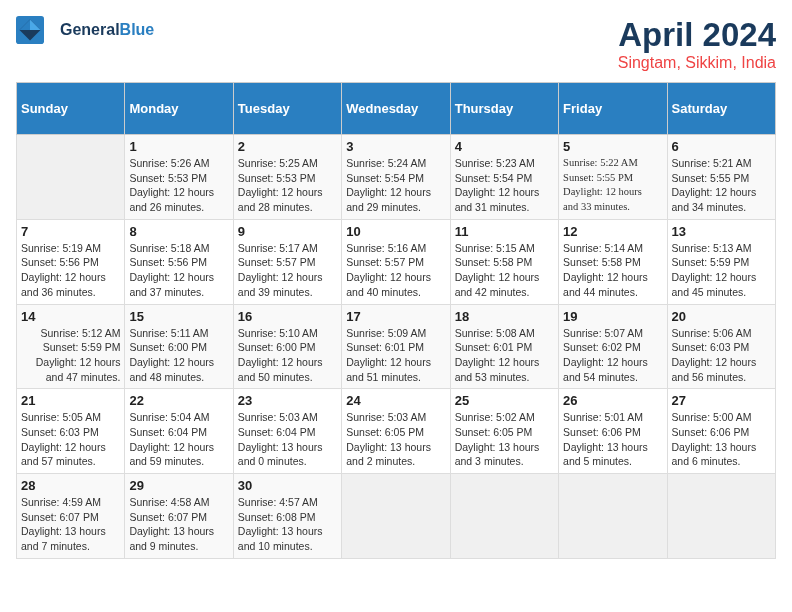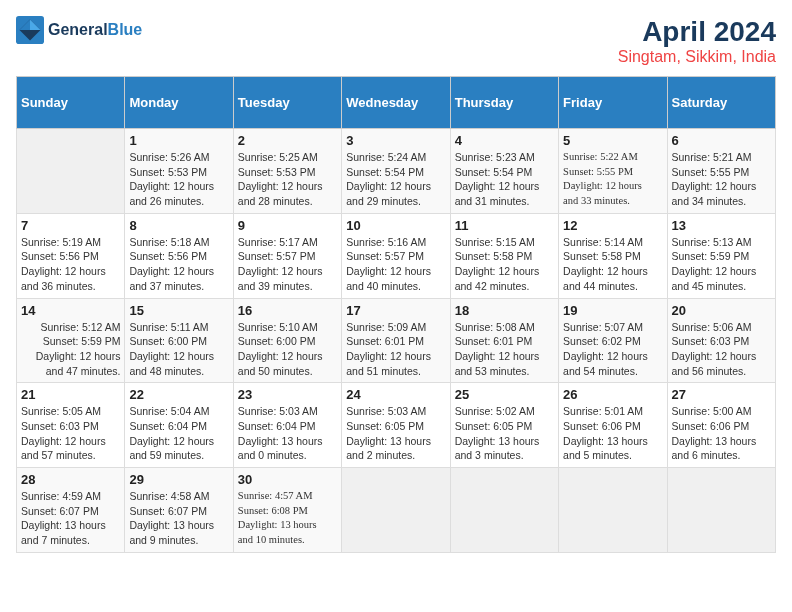--- a/index.html
+++ b/index.html
@@ -12,31 +12,31 @@
     }
     .header-area {
       display: flex;
       justify-content: space-between;
       align-items: flex-start;
       margin-bottom: 10px;
     }
     .logo {
       display: flex;
       align-items: center;
-      gap: 4px;
+      gap: 16px;
     }
     .logo-icon {
       width: 28px;
       height: 28px;
     }
     .title-area {
       text-align: right;
     }
     .main-title {
-      font-size: 28px;
+      font-size: 33px;
       font-weight: bold;
       color: #1a3a5c;
     }
     .subtitle {
       font-size: 16px;
       color: #ef4444;
     }
     table {
       width: 100%;
       border-collapse: collapse;
@@ -324,21 +324,21 @@
         </td>
         <td>
           <span class="day-num">29</span>
           <div class="day-info" style="white-space: pre-line;">Sunrise: 4:58 AM
 Sunset: 6:07 PM
 Daylight: 13 hours
 and 9 minutes.</div>
         </td>
         <td>
           <span class="day-num">30</span>
-          <div class="day-info" style="white-space: pre-line; font-family: Liberation Serif, serif;">Sunrise: 4:57 AM
+          <div class="day-info" style="white-space: pre-line;">Sunrise: 4:57 AM
 Sunset: 6:08 PM
 Daylight: 13 hours
 and 10 minutes.</div>
         </td>
         <td class="empty-cell"></td>
         <td class="empty-cell"></td>
         <td class="empty-cell"></td>
         <td class="empty-cell"></td>
       </tr>
     </tbody>

